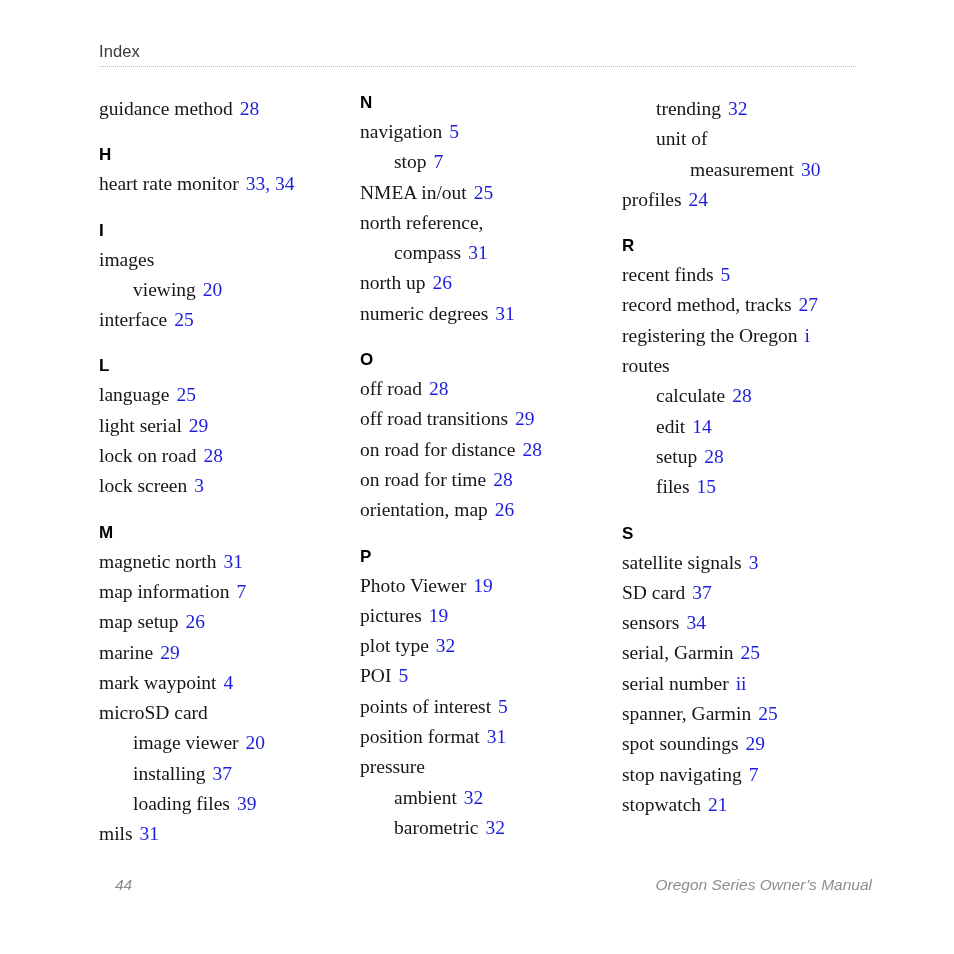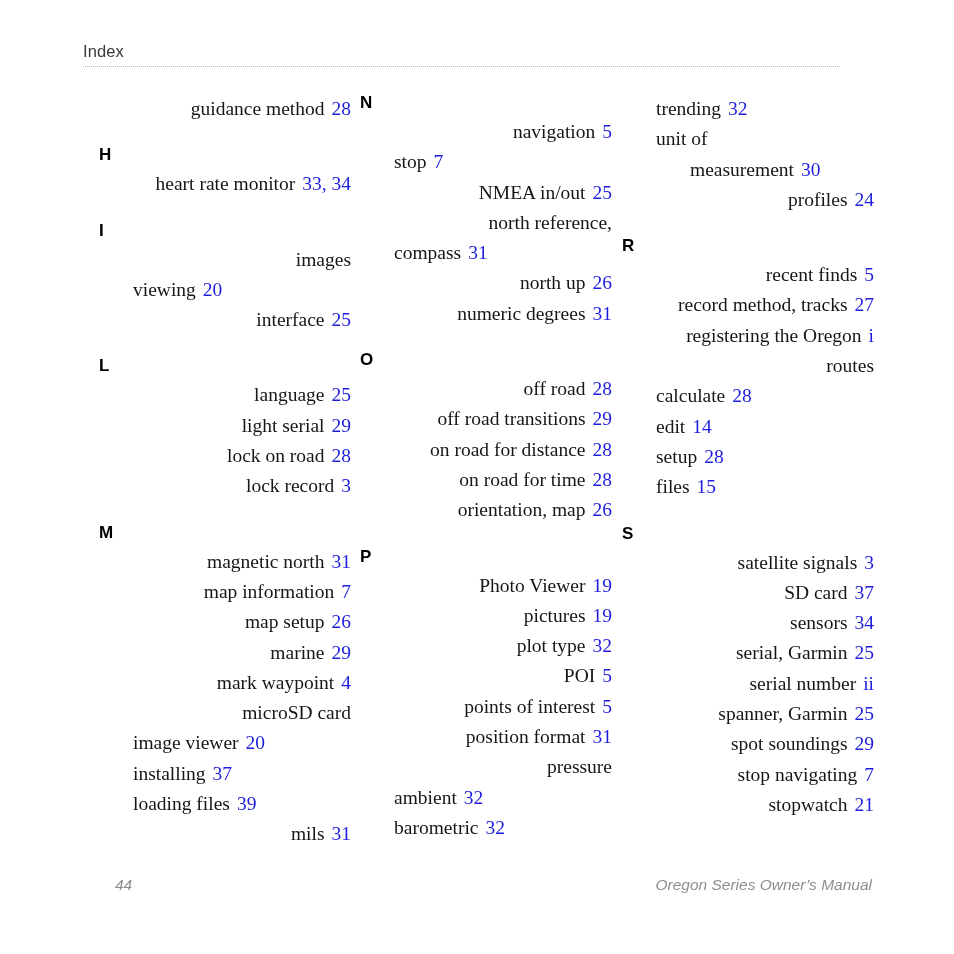--- a/index.html
+++ b/index.html
@@ -12,21 +12,21 @@
     width: 954px;
     height: 954px;
     position: relative;
     font-family: "Liberation Serif", serif;
     -webkit-font-smoothing: antialiased;
   }
 
   
   #page-header {
     position: absolute;
-    left: 83px;
+    left: 99px;
     top: 42px;
     width: 757px;
   }
   #page-header .header-title {
     font-family: "Liberation Sans", sans-serif;
     font-size: 16.5px;
     color: #3a3a3a;
     letter-spacing: 0.1px;
     line-height: 1.1;
     display: block;
@@ -65,21 +65,21 @@
   }
   .letter-heading.first { margin-top: 0; }
 
   .entry {
     font-family: "Liberation Serif", serif;
     font-size: 19.5px;
     color: #161616;
     line-height: 30.3px;
     white-space: nowrap;
   }
-  .entry.lvl-1 { padding-left: 0px; text-align: right; }
+  .entry.lvl-1 { padding-left: 0px; }
   .entry.lvl-2 { padding-left: 34px; }
   .entry.lvl-3 { padding-left: 68px; }
 
   .entry .entry-term { color: #161616; }
   .entry .entry-pages {
     color: #1d1ddd;
     margin-left: 7px;
   }
   .entry .entry-pages:empty { margin-left: 0; }
 
@@ -115,21 +115,21 @@
       <div class="letter-heading">H</div>
       <div class="entry lvl-1"><span class="entry-term">heart rate monitor</span><span class="entry-pages">33, 34</span></div>
       <div class="letter-heading">I</div>
       <div class="entry lvl-1"><span class="entry-term">images</span><span class="entry-pages"></span></div>
       <div class="entry lvl-2"><span class="entry-term">viewing</span><span class="entry-pages">20</span></div>
       <div class="entry lvl-1"><span class="entry-term">interface</span><span class="entry-pages">25</span></div>
       <div class="letter-heading">L</div>
       <div class="entry lvl-1"><span class="entry-term">language</span><span class="entry-pages">25</span></div>
       <div class="entry lvl-1"><span class="entry-term">light serial</span><span class="entry-pages">29</span></div>
       <div class="entry lvl-1"><span class="entry-term">lock on road</span><span class="entry-pages">28</span></div>
-      <div class="entry lvl-1"><span class="entry-term">lock record</span><span class="entry-pages">3</span></div>
+      <div class="entry lvl-1"><span class="entry-term">lock screen</span><span class="entry-pages">3</span></div>
       <div class="letter-heading">M</div>
       <div class="entry lvl-1"><span class="entry-term">magnetic north</span><span class="entry-pages">31</span></div>
       <div class="entry lvl-1"><span class="entry-term">map information</span><span class="entry-pages">7</span></div>
       <div class="entry lvl-1"><span class="entry-term">map setup</span><span class="entry-pages">26</span></div>
       <div class="entry lvl-1"><span class="entry-term">marine</span><span class="entry-pages">29</span></div>
       <div class="entry lvl-1"><span class="entry-term">mark waypoint</span><span class="entry-pages">4</span></div>
       <div class="entry lvl-1"><span class="entry-term">microSD card</span><span class="entry-pages"></span></div>
       <div class="entry lvl-2"><span class="entry-term">image viewer</span><span class="entry-pages">20</span></div>
       <div class="entry lvl-2"><span class="entry-term">installing</span><span class="entry-pages">37</span></div>
       <div class="entry lvl-2"><span class="entry-term">loading files</span><span class="entry-pages">39</span></div>

